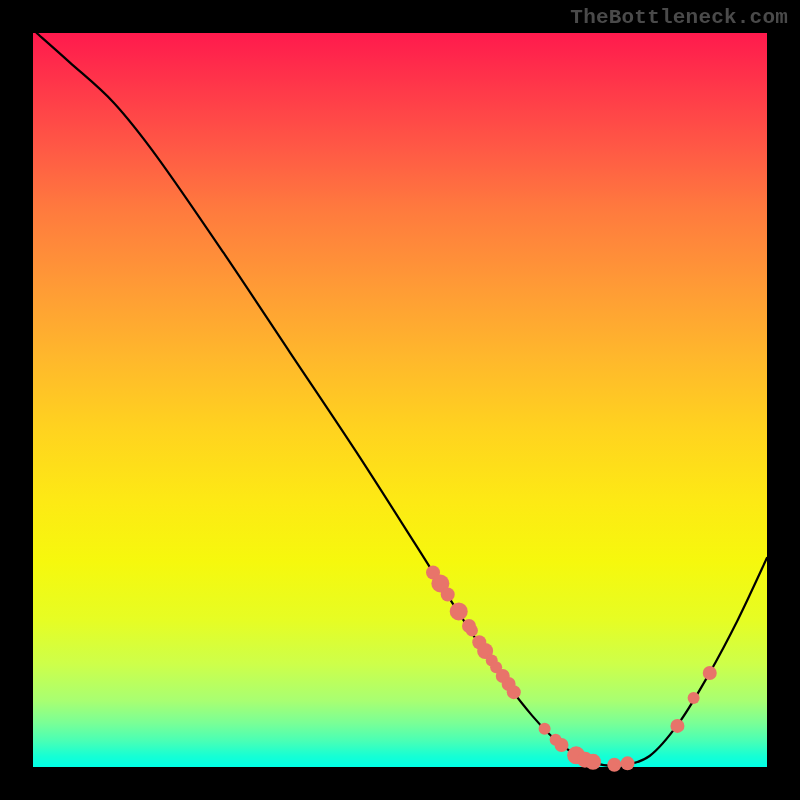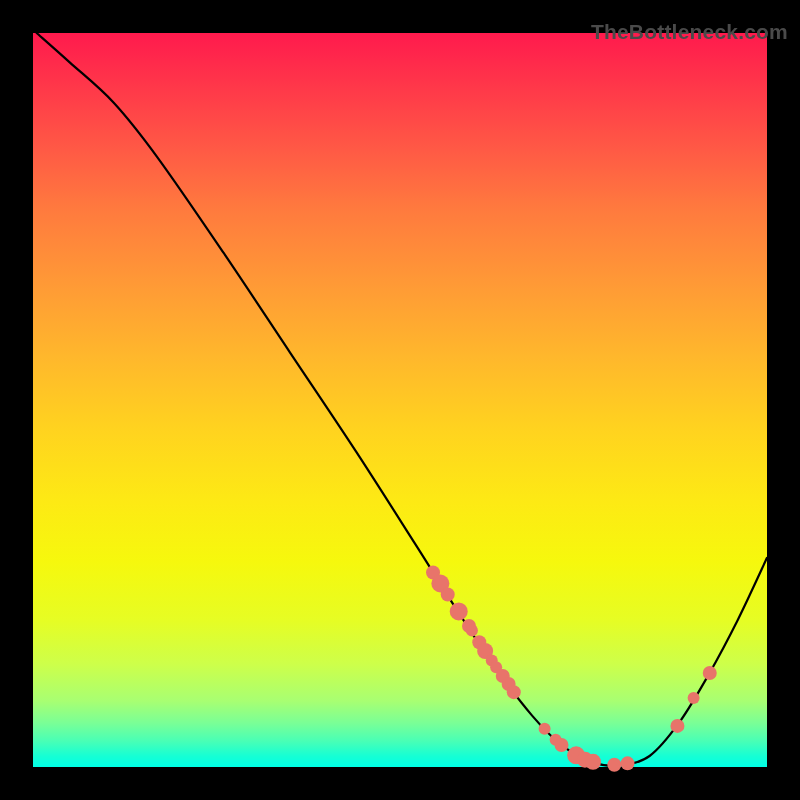--- a/index.html
+++ b/index.html
@@ -31,26 +31,27 @@
       #cdff4a 86%,
       #a8ff72 91%,
       #7aff96 94%,
       #48ffb6 96.5%,
       #16ffd4 98.5%,
       #00ffe6 100%
     );
   }
   .watermark {
     position: absolute;
-    top: 20px;
+    top: 6px;
     right: 12px;
     color: #4a4a4a;
     font-size: 21px;
     font-weight: 600;
     letter-spacing: 0.2px;
+    font-family: Liberation Mono, monospace;
   }
   svg.curve {
     position: absolute;
     left: 0;
     top: 0;
     width: 734px;
     height: 734px;
     overflow: visible;
   }
   .dot {

